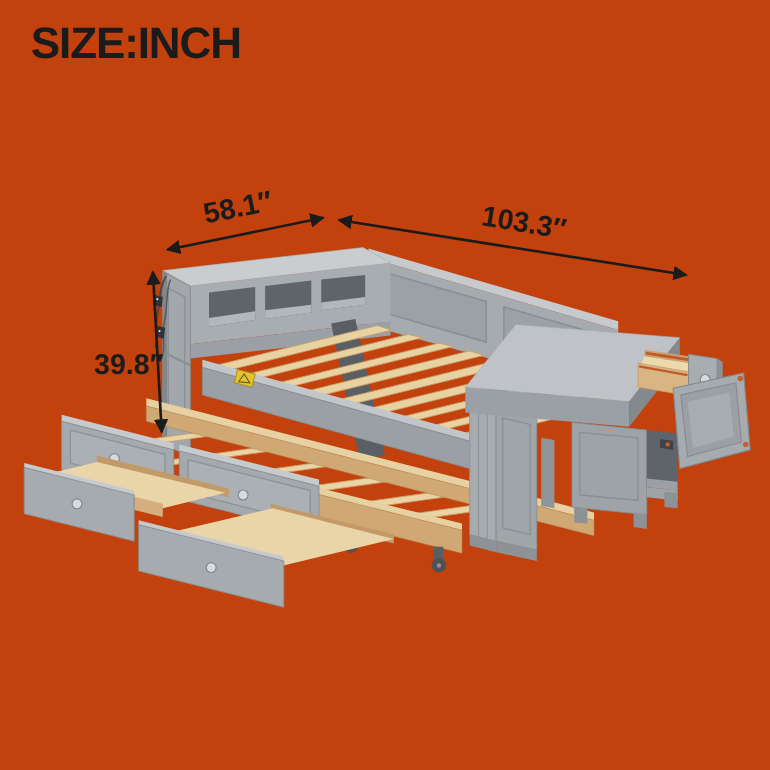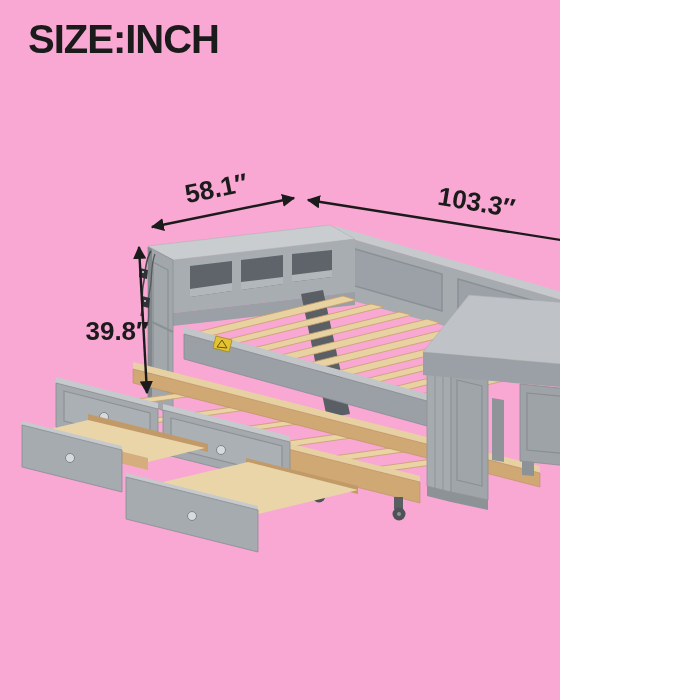--- a/index.html
+++ b/index.html
@@ -1,16 +1,16 @@
 <!DOCTYPE html>
 <html><head>
 <meta charset="utf-8">
 <style>
   html,body{margin:0;padding:0;background:#ffffff;}
-  .stage{position:relative;width:560px;height:700px;background:#f9a8d4;overflow:hidden;
+  .stage{position:relative;width:700px;height:700px;background:#c2410c;overflow:hidden;
          font-family:"Liberation Sans",sans-serif;}
   svg{display:block;}
   text{fill:#1b1b1b;}
   .title-text{font-size:40px;font-weight:bold;letter-spacing:-1px;}
   .dim-text{font-size:26px;font-weight:bold;}
 </style>
 </head>
 <body>
 
 <div class="stage">

